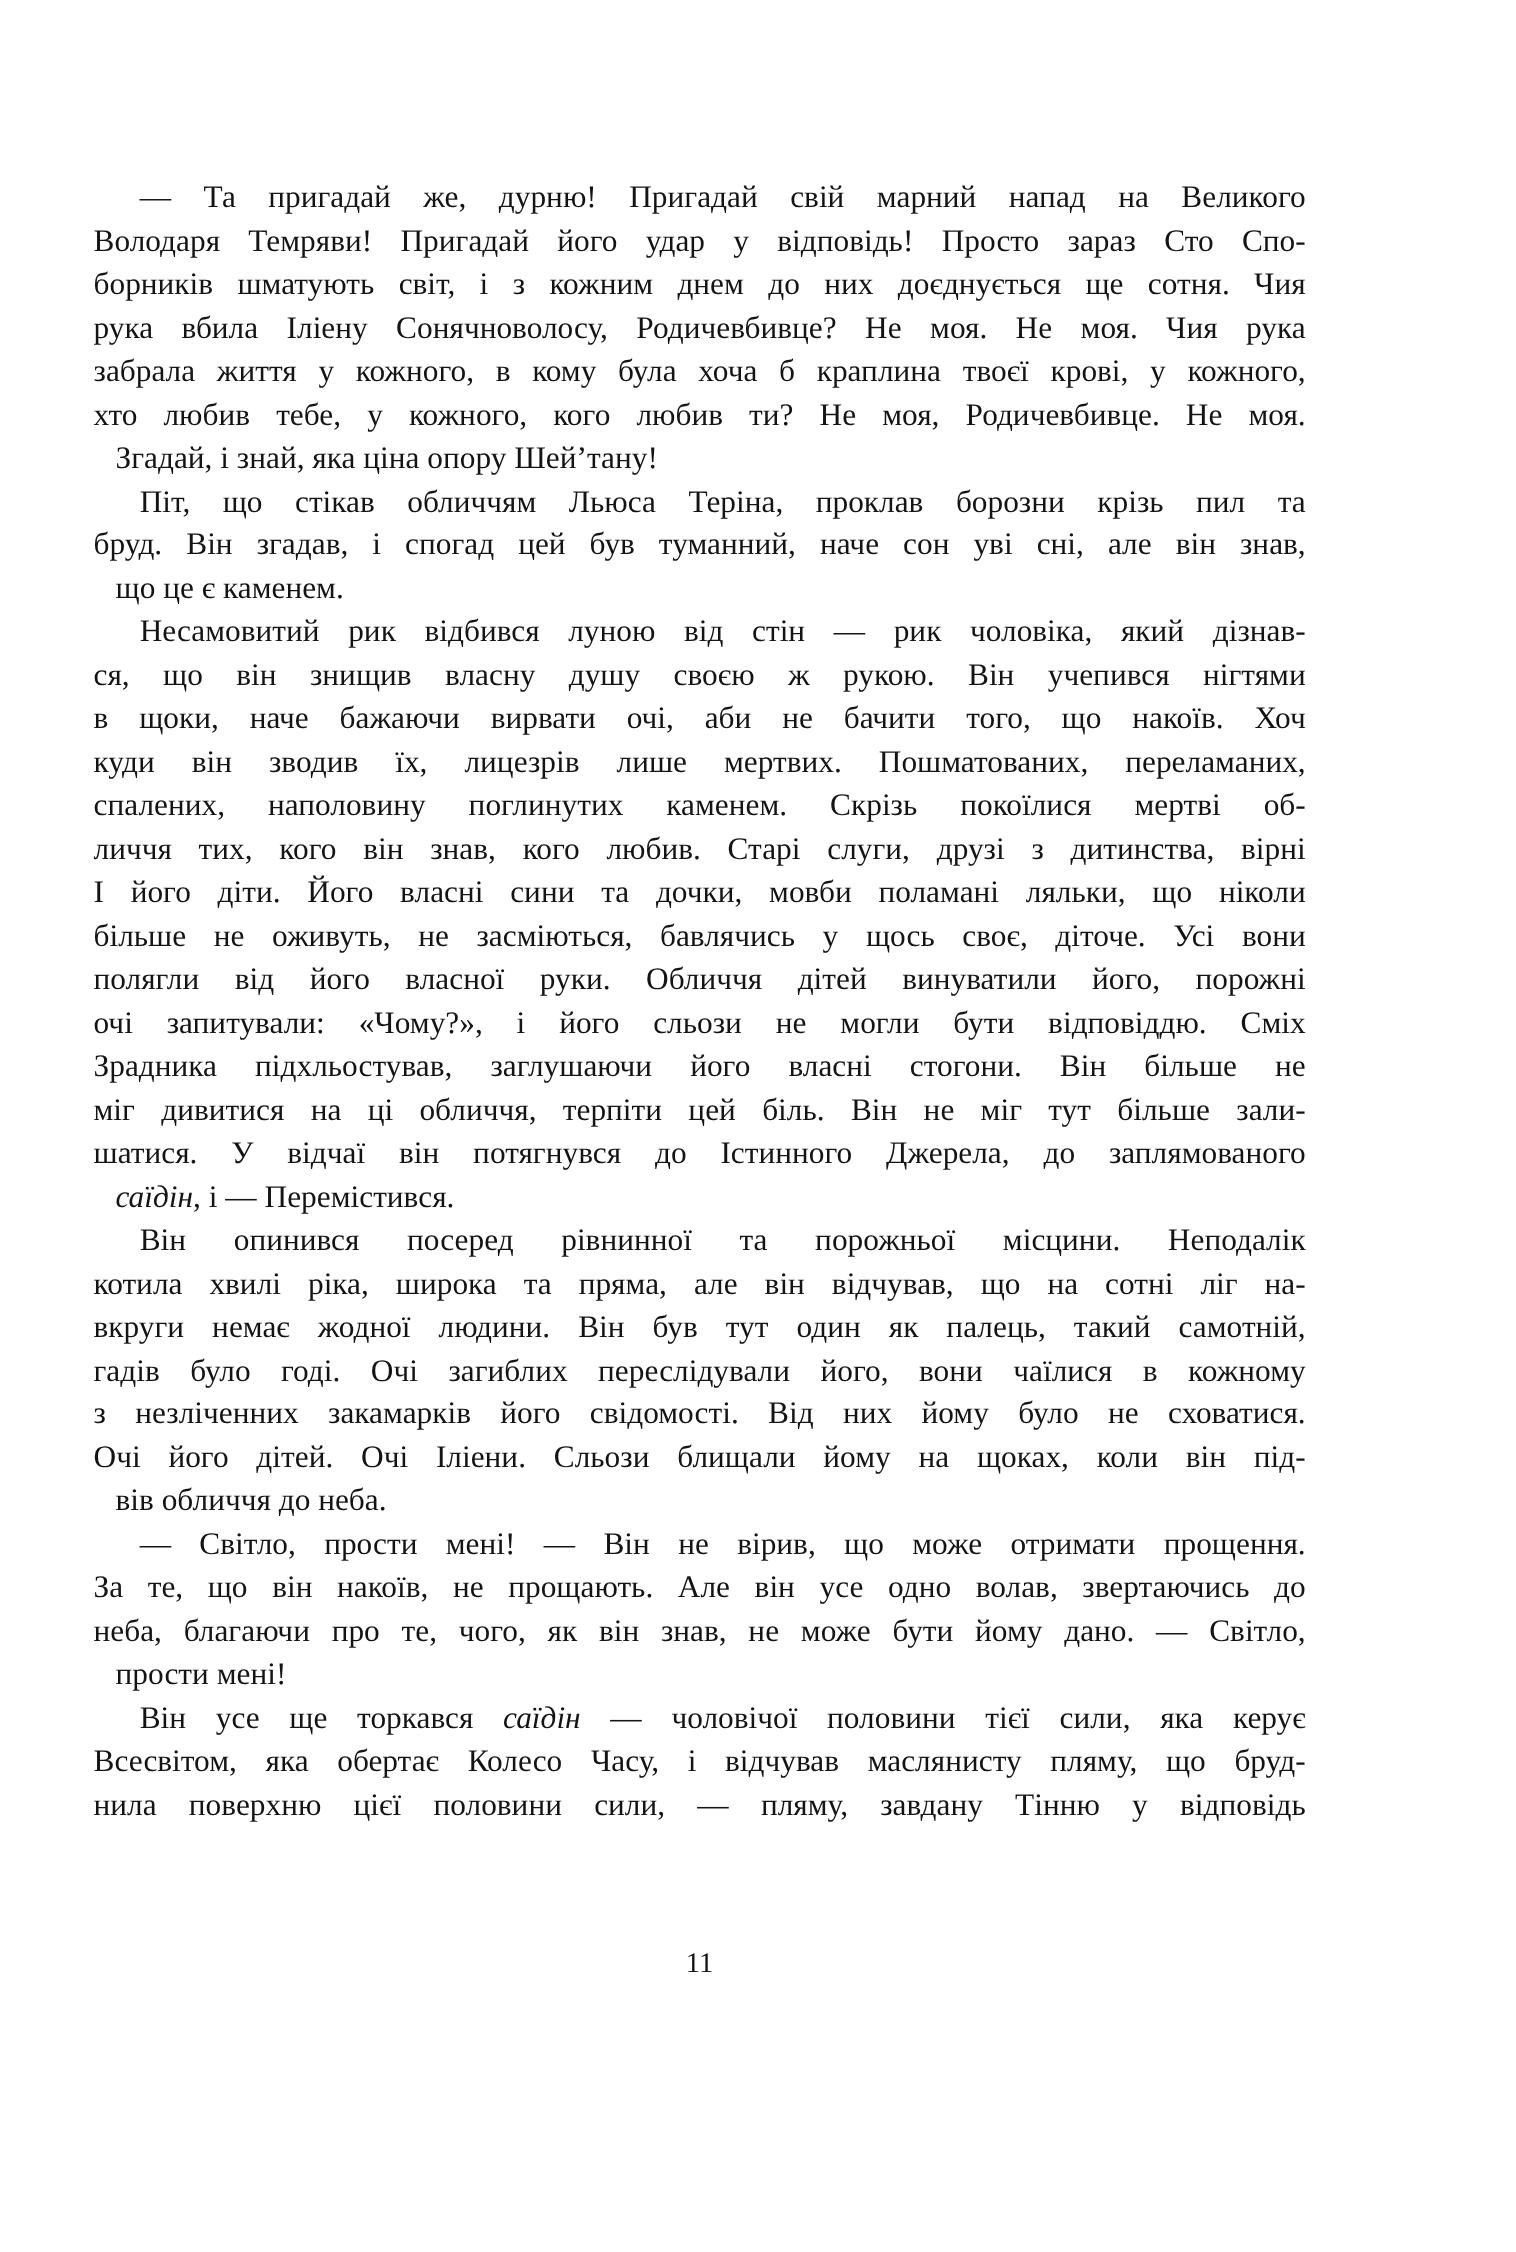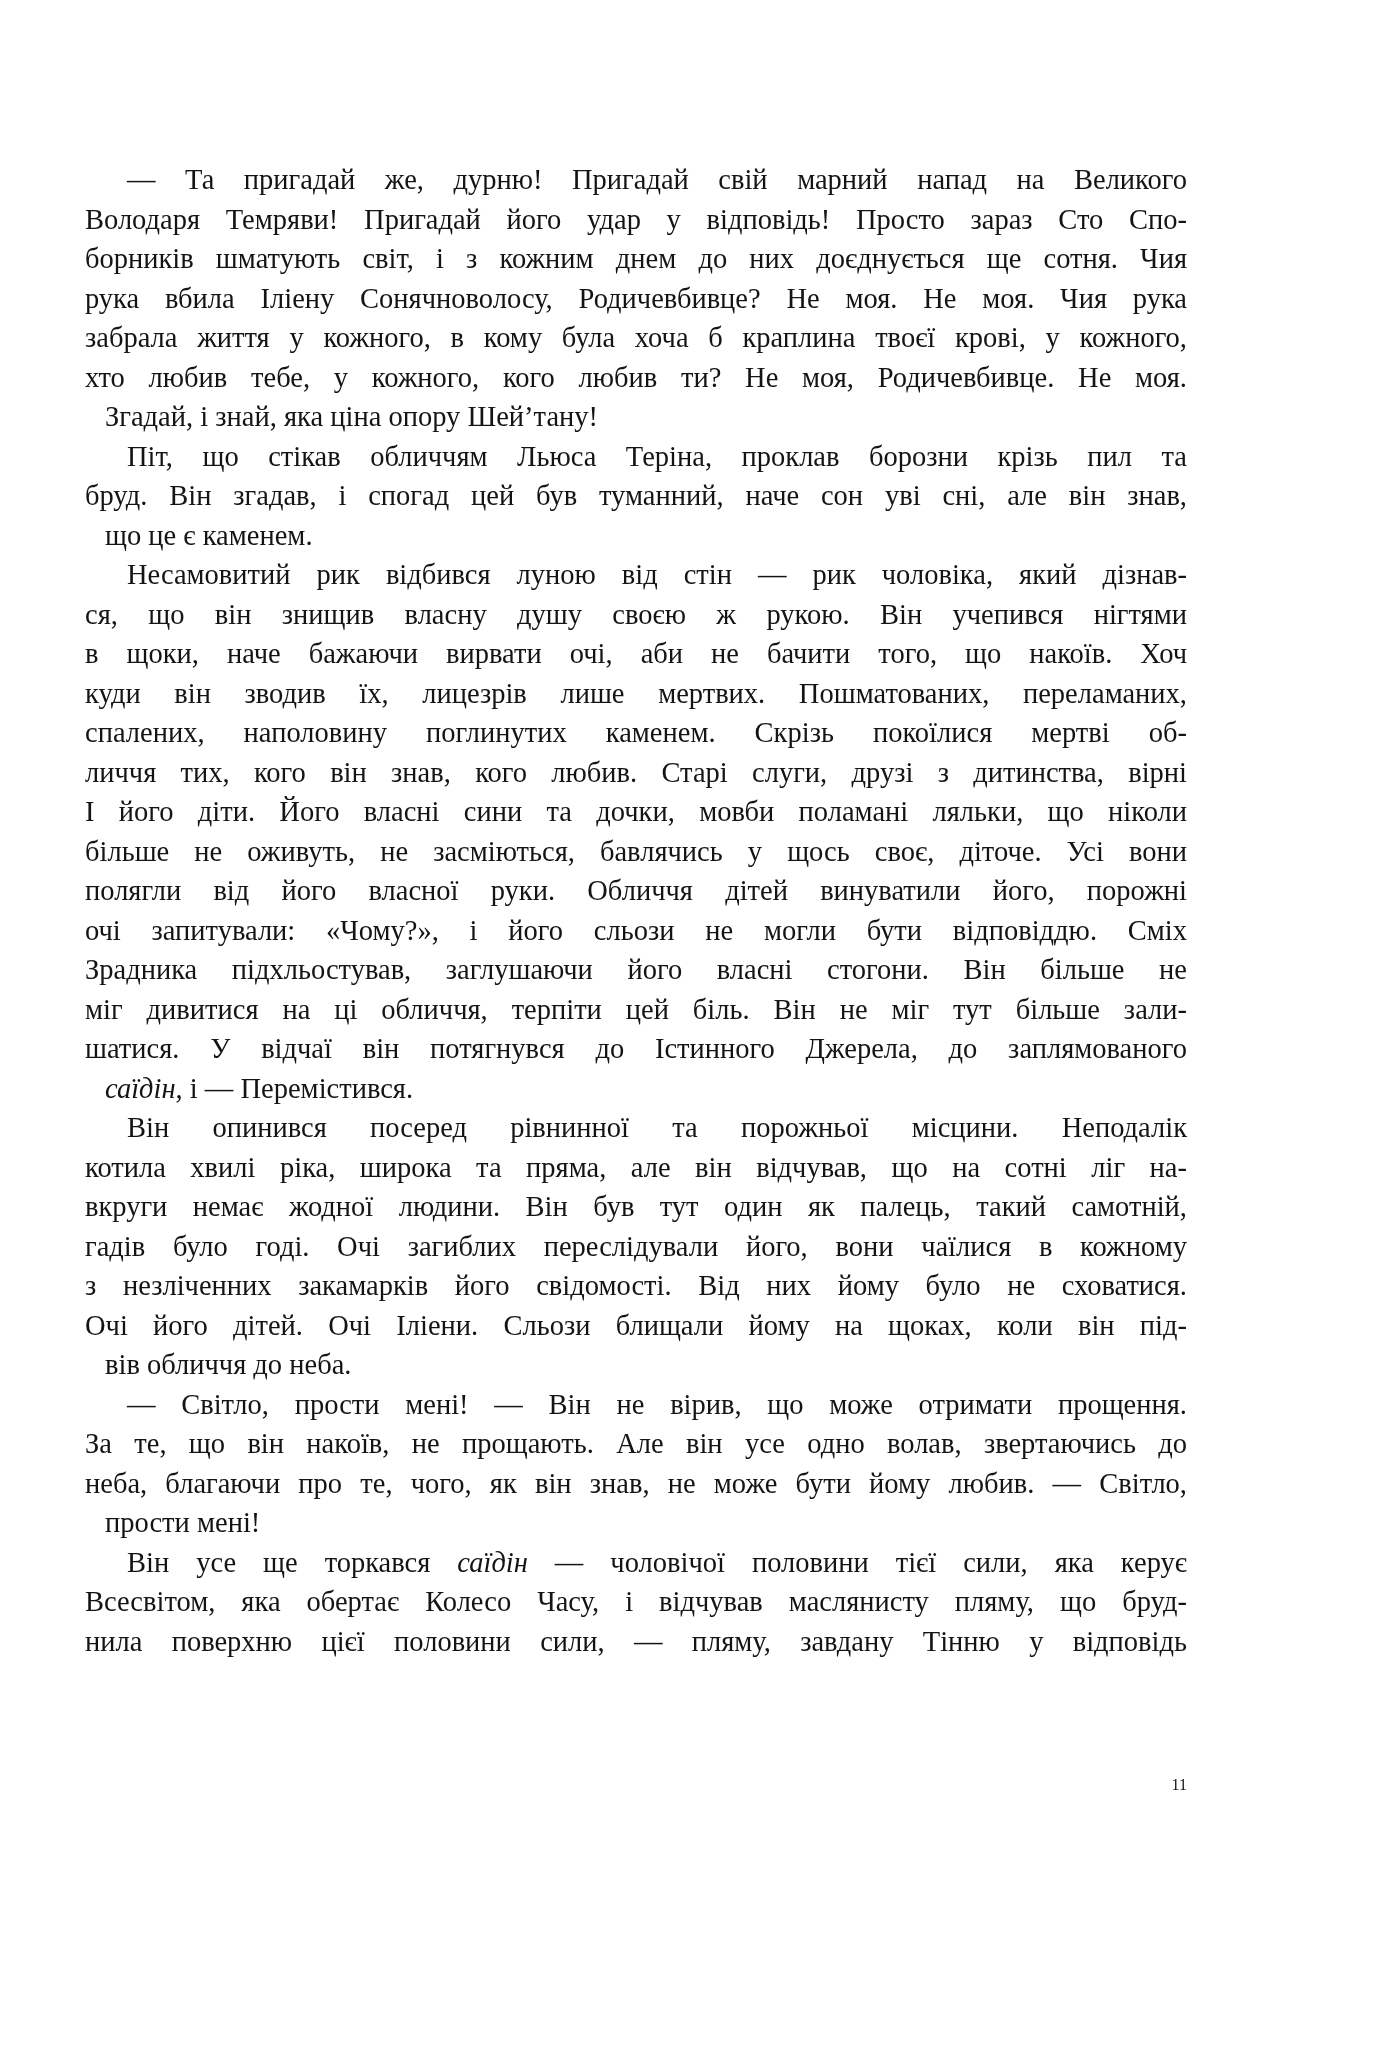--- a/index.html
+++ b/index.html
@@ -38,22 +38,22 @@
     text-indent: 42px;
   }
   .line i {
     font-style: italic;
   }
   .folio {
     position: absolute;
     left: 85px;
     top: 1770px;
     width: 1102px;
-    text-align: right;
-    font-size: 16px;
+    text-align: center;
+    font-size: 26px;
     line-height: 30px;
   }
 </style>
 </head>
 <body>
 
 <div class="page">
   <div class="text-block">
       <div class="line indent">— Та пригадай же, дурню! Пригадай свій марний напад на Великого</div>
       <div class="line">Володаря Темряви! Пригадай його удар у відповідь! Просто зараз Сто Спо-</div>
@@ -81,20 +81,20 @@
       <div class="line para-end"><i>саїдін</i>, і — Перемістився.</div>
       <div class="line indent">Він опинився посеред рівнинної та порожньої місцини. Неподалік</div>
       <div class="line">котила хвилі ріка, широка та пряма, але він відчував, що на сотні ліг на-</div>
       <div class="line">вкруги немає жодної людини. Він був тут один як палець, такий самотній,</div>
       <div class="line">гадів було годі. Очі загиблих переслідували його, вони чаїлися в кожному</div>
       <div class="line">з незліченних закамарків його свідомості. Від них йому було не сховатися.</div>
       <div class="line">Очі його дітей. Очі Іліени. Сльози блищали йому на щоках, коли він під-</div>
       <div class="line para-end">вів обличчя до неба.</div>
       <div class="line indent">— Світло, прости мені! — Він не вірив, що може отримати прощення.</div>
       <div class="line">За те, що він накоїв, не прощають. Але він усе одно волав, звертаючись до</div>
-      <div class="line">неба, благаючи про те, чого, як він знав, не може бути йому любив. — Світло,</div>
+      <div class="line">неба, благаючи про те, чого, як він знав, не може бути йому дано. — Світло,</div>
       <div class="line para-end">прости мені!</div>
       <div class="line indent">Він усе ще торкався <i>саїдін</i> — чоловічої половини тієї сили, яка керує</div>
       <div class="line">Всесвітом, яка обертає Колесо Часу, і відчував маслянисту пляму, що бруд-</div>
       <div class="line">нила поверхню цієї половини сили, — пляму, завдану Тінню у відповідь</div>
     </div>
   <div class="folio">11</div>
 </div>
 
 </body></html>

